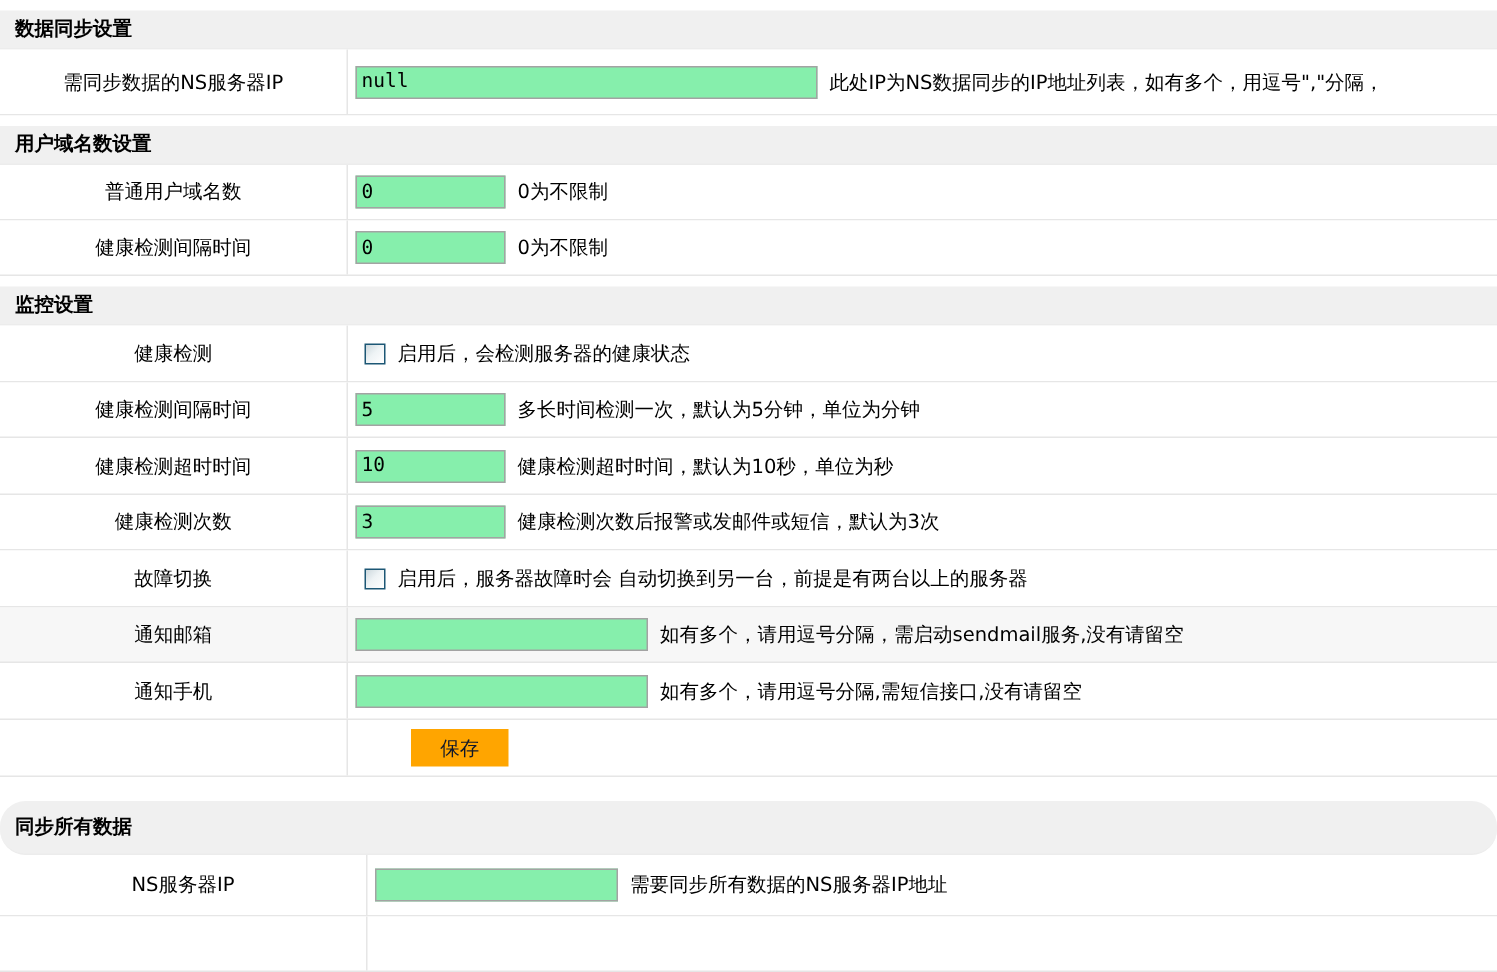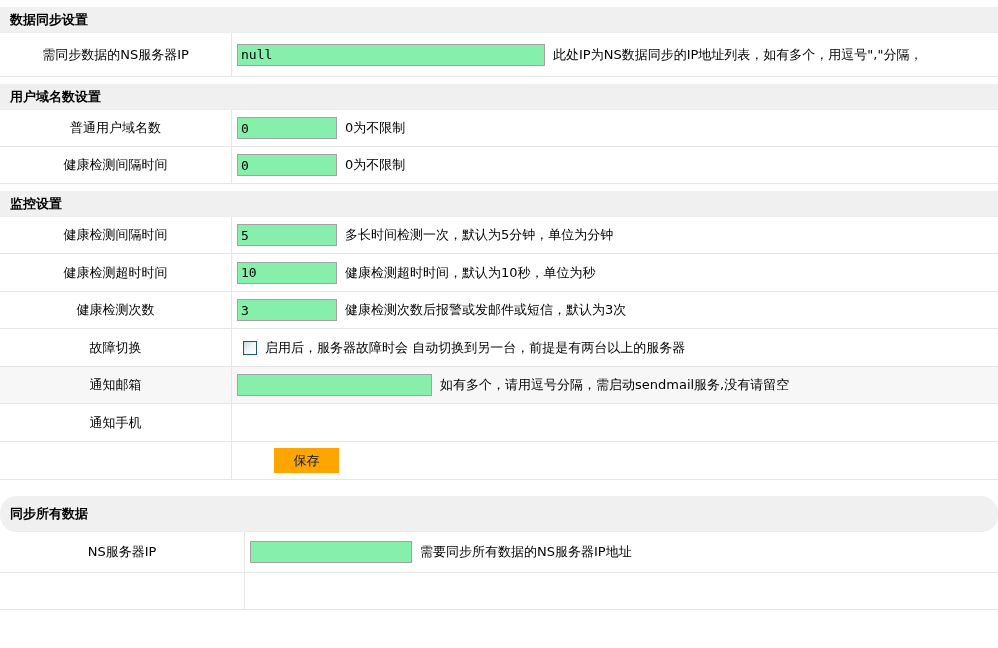--- a/index.html
+++ b/index.html
@@ -94,20 +94,27 @@
     <div class="label-cell">健康检测间隔时间</div>
     <div class="content-cell">
       <input type="text" class="text-input w100" value="0" style="">
       <span class="hint">0为不限制</span>
     </div>
   </div>
 
   <div class="section-gap"></div>
   <div class="section-header">监控设置</div>
 
+  <div class="row h38">
+    <div class="label-cell">健康检测</div>
+    <div class="content-cell">
+      <input type="checkbox" class="checkbox" style="">
+      <span class="hint">启用后，会检测服务器的健康状态</span>
+    </div>
+  </div>
 
   <div class="row">
     <div class="label-cell">健康检测间隔时间</div>
     <div class="content-cell">
       <input type="text" class="text-input w100" value="5" style="">
       <span class="hint">多长时间检测一次，默认为5分钟，单位为分钟</span>
     </div>
   </div>
 
   <div class="row h38">
@@ -137,20 +144,24 @@
   <div class="row alt">
     <div class="label-cell">通知邮箱</div>
     <div class="content-cell">
       <input type="text" class="text-input w195" value="" style="">
       <span class="hint">如有多个，请用逗号分隔，需启动sendmail服务,没有请留空</span>
     </div>
   </div>
 
   <div class="row h38">
     <div class="label-cell">通知手机</div>
+    <div class="content-cell">
+      <input type="text" class="text-input w195" value="" style="">
+      <span class="hint">如有多个，请用逗号分隔,需短信接口,没有请留空</span>
+    </div>
   </div>
 
   <div class="row h38">
     <div class="label-cell"></div>
     <div class="content-cell">
       <button class="btn btn-save">保存</button>
     </div>
   </div>
 
 </div>

